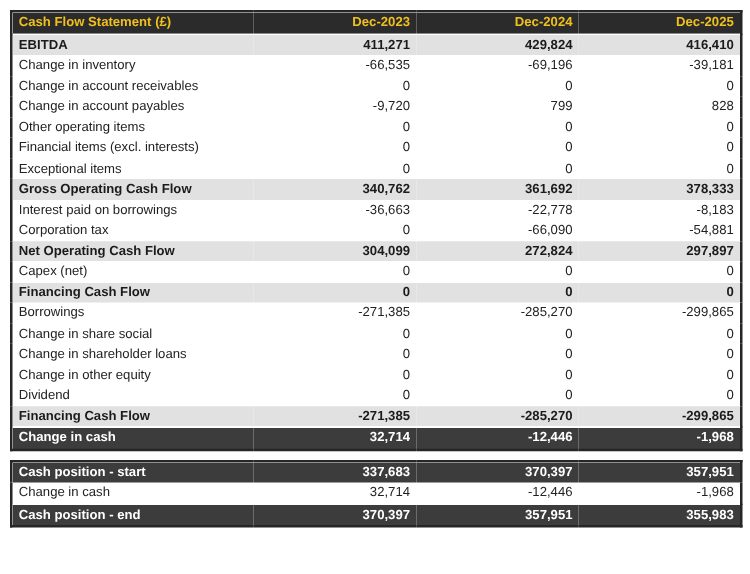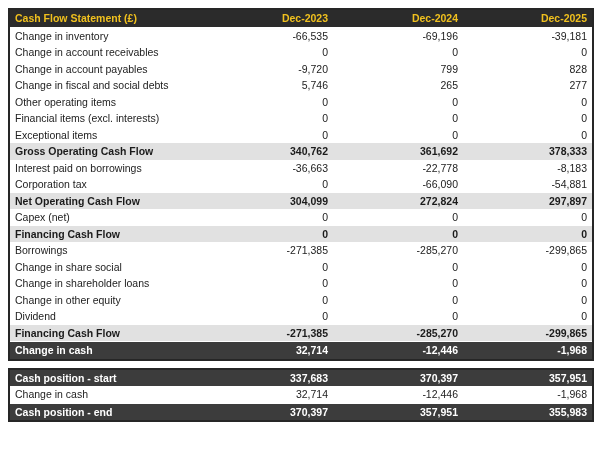--- a/index.html
+++ b/index.html
@@ -58,43 +58,43 @@
     </colgroup>
     <thead>
       <tr>
         <th class="label">Cash Flow Statement (£)</th>
         <th class="num">Dec-2023</th>
         <th class="num">Dec-2024</th>
         <th class="num">Dec-2025</th>
       </tr>
     </thead>
     <tbody id="cfs-body">
+        <tr class="subtotal">
+          <td class="label">EBITDA</td>
+          <td class="num">411,271</td>
+          <td class="num">429,824</td>
+          <td class="num">416,410</td>
+        </tr>
         <tr class="normal">
           <td class="label">Change in inventory</td>
           <td class="num">-66,535</td>
           <td class="num">-69,196</td>
           <td class="num">-39,181</td>
         </tr>
         <tr class="normal">
           <td class="label">Change in account receivables</td>
           <td class="num">0</td>
           <td class="num">0</td>
           <td class="num">0</td>
         </tr>
         <tr class="normal">
           <td class="label">Change in account payables</td>
           <td class="num">-9,720</td>
           <td class="num">799</td>
           <td class="num">828</td>
-        </tr>
-        <tr class="normal">
-          <td class="label">Change in fiscal and social debts</td>
-          <td class="num">5,746</td>
-          <td class="num">265</td>
-          <td class="num">277</td>
         </tr>
         <tr class="normal">
           <td class="label">Other operating items</td>
           <td class="num">0</td>
           <td class="num">0</td>
           <td class="num">0</td>
         </tr>
         <tr class="normal">
           <td class="label">Financial items (excl. interests)</td>
           <td class="num">0</td>

